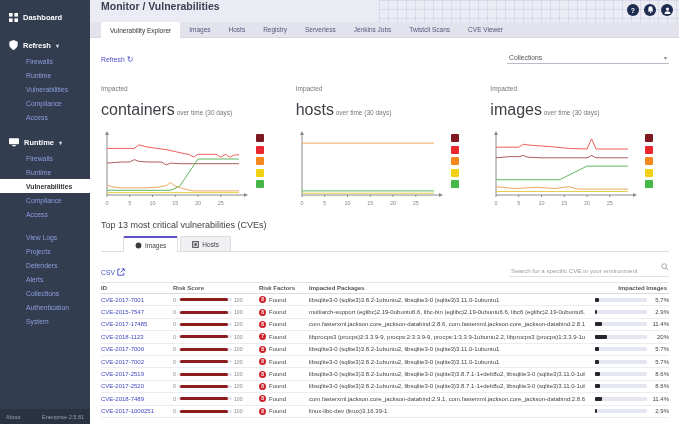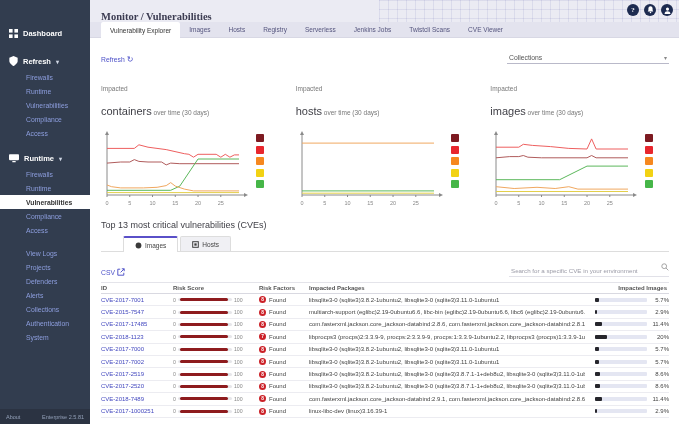--- a/index.html
+++ b/index.html
@@ -7,35 +7,35 @@
   *{box-sizing:border-box;}
   .app{display:flex;width:679px;height:424px;}
 
   
   .sidebar{position:relative;width:90px;min-width:90px;background:#323d4f;color:#fff;z-index:3;}
   .logo{position:relative;height:23px;background:#16294c;display:flex;align-items:center;
     padding-left:7px;border-radius:0 0 3px 0;}
   .logo-mark{display:inline-flex;margin-right:4px;}
   .logo-text{font-size:9.5px;font-weight:bold;color:#fff;letter-spacing:.2px;}
   .collapse-notch{position:absolute;right:-5px;top:3px;width:6px;height:15px;background:#16294c;border-radius:0 3px 3px 0;}
-  .nav{padding-top:24px;}
+  .nav{padding-top:8px;}
   .nav-header{display:flex;align-items:center;gap:5px;padding:5px 0 4px 9px;
     font-size:7.5px;font-weight:bold;color:#fff;}
   .nav-header .caret{font-size:6px;color:#cfd6e4;}
   .nav-item{padding:3.5px 0 3.5px 26px;font-size:6.8px;color:#8d9ede;cursor:pointer;}
   .nav-item.active{background:#fff;color:#333;font-weight:bold;}
   .nav-gap{height:9px;}
   .sidebar-footer{position:absolute;bottom:0;left:0;right:0;height:15px;background:#2b3342;
     display:flex;align-items:center;justify-content:space-between;padding:0 6px;
     font-size:5.5px;color:#93a0b8;}
 
   
   .main{flex:1;display:flex;flex-direction:column;min-width:0;}
   .topbar{position:relative;background:#ebebf3;}
-  .topbar-row1{position:relative;height:22px;display:flex;align-items:flex-end;padding-left:11px;font-family:Liberation Serif, serif;}
+  .topbar-row1{position:relative;height:22px;display:flex;align-items:flex-start;padding-left:11px;}
   .page-title{margin:0;font-size:10.5px;font-weight:bold;color:#3c3c52;z-index:2;}
   .mosaic{position:absolute;right:0;top:0;width:300px;height:38px;z-index:0;
     background-image:linear-gradient(rgba(101,106,180,.12) 1px, transparent 1px),
       linear-gradient(90deg, rgba(101,106,180,.12) 1px, transparent 1px);
     background-size:9px 9px;}
   .topbar-icons{position:absolute;right:6px;top:4px;display:flex;gap:5px;z-index:2;}
   .circle-icon{width:12px;height:12px;border-radius:50%;background:#1d2b50;color:#fff;
     display:flex;align-items:center;justify-content:center;font-size:7px;font-weight:bold;cursor:pointer;}
   .tabs{position:relative;display:flex;height:16px;background:#e3e3ee;border-bottom:1px solid #d8d8e4;
     padding-left:11px;z-index:2;}
@@ -48,21 +48,21 @@
   .link{color:#4d51c8;font-size:6.8px;text-decoration:none;cursor:pointer;display:inline-flex;align-items:center;gap:2px;}
   .refresh-glyph{font-size:8px;}
   .collections{width:162px;border-bottom:1px solid #b9b9c9;display:flex;justify-content:space-between;
     align-items:center;font-size:6.8px;color:#555;padding:2px 2px;cursor:pointer;}
   .collections .caret{color:#888;font-size:6px;}
 
   
   .charts-row{display:flex;gap:16px;margin-top:10px;}
   .chart-panel{flex:1;min-width:0;}
   .chart-head .small{font-size:6.5px;color:#777;}
-  .chart-head .big{font-size:11px;color:#3f3f46;}
+  .chart-head .big{font-size:16px;color:#3f3f46;}
   .chart-head{line-height:1.5;}
   .chart-body{display:flex;align-items:flex-start;gap:5px;margin-top:8px;}
   .legend{display:flex;flex-direction:column;gap:3.5px;padding-top:4px;}
   .legend-sq{width:8px;height:8px;border-radius:1px;}
 
   
   .section-title{margin:12px 0 6px 0;font-size:9px;font-weight:normal;color:#3f3f46;}
   .cve-tabs{display:flex;border-bottom:1px solid #ddd;padding-left:22px;}
   .cve-tab{display:flex;align-items:center;gap:3px;border:1px solid #ddd;border-bottom:none;
     background:#f0f0f4;padding:3.5px 11px;font-size:6.5px;color:#444;cursor:pointer;margin-right:2px;

